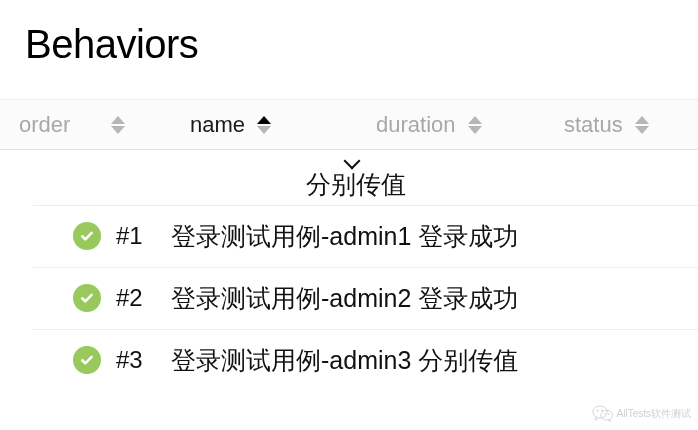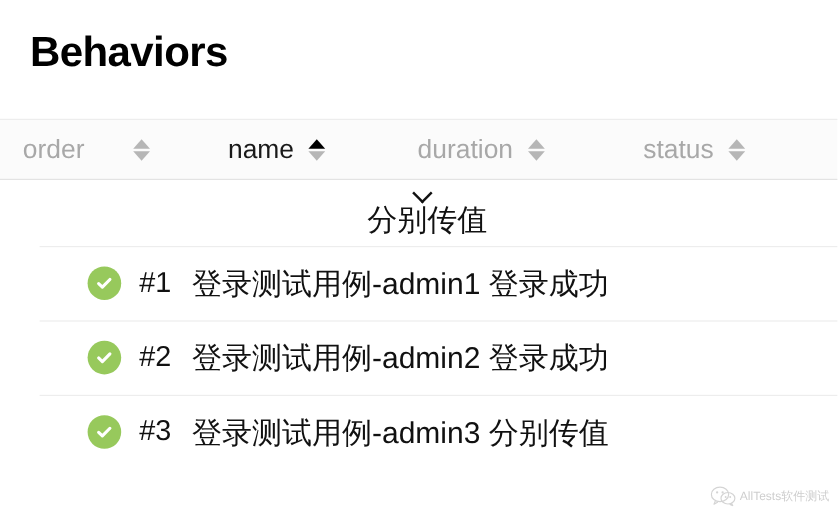--- a/index.html
+++ b/index.html
@@ -10,22 +10,22 @@
     width: 698px;
     height: 430px;
     background: #ffffff;
     font-family: "Liberation Sans", "DejaVu Sans", sans-serif;
     overflow: hidden;
     position: relative;
   }
 
   
   .page-title {
-    font-size: 35px;
-    font-weight: bold;
+    font-size: 40px;
+    font-weight: normal;
     color: #000000;
     letter-spacing: -0.5px;
     padding: 18px 0 0 25px;
     line-height: 52px;
     height: 52px;
     box-sizing: content-box;
   }
 
   
   .table-header {
@@ -79,21 +79,21 @@
   .col.active .arrow-up {
     border-bottom-color: #000000;
   }
   .col.active .arrow-down {
     border-top-color: #b6b6b6;
   }
 
   
   .col-order    { padding-left: 19px; width: 154px; box-sizing: border-box; gap: 29px; }
   .col-name     { width: 170px; }
-  .col-duration { margin-left: 24px; width: 188px; }
+  .col-duration { margin-left: 52px; width: 188px; }
   .col-status   { width: 120px; }
 
   
   .group-row {
     height: 55px;
     display: flex;
     align-items: center;
     padding-left: 14px;
     cursor: pointer;
     background: #ffffff;
@@ -161,21 +161,21 @@
   .row-order {
     font-size: 24px;
     color: #111111;
     margin-left: 15px;
     flex: 0 0 auto;
     min-width: 38px;
   }
   .row-name {
     font-size: 25px;
     color: #111111;
-    margin-left: 6px;
+    margin-left: 17px;
     white-space: nowrap;
   }
 
   
   .watermark {
     position: absolute;
     right: 7px;
     bottom: 8px;
     display: flex;
     align-items: center;

